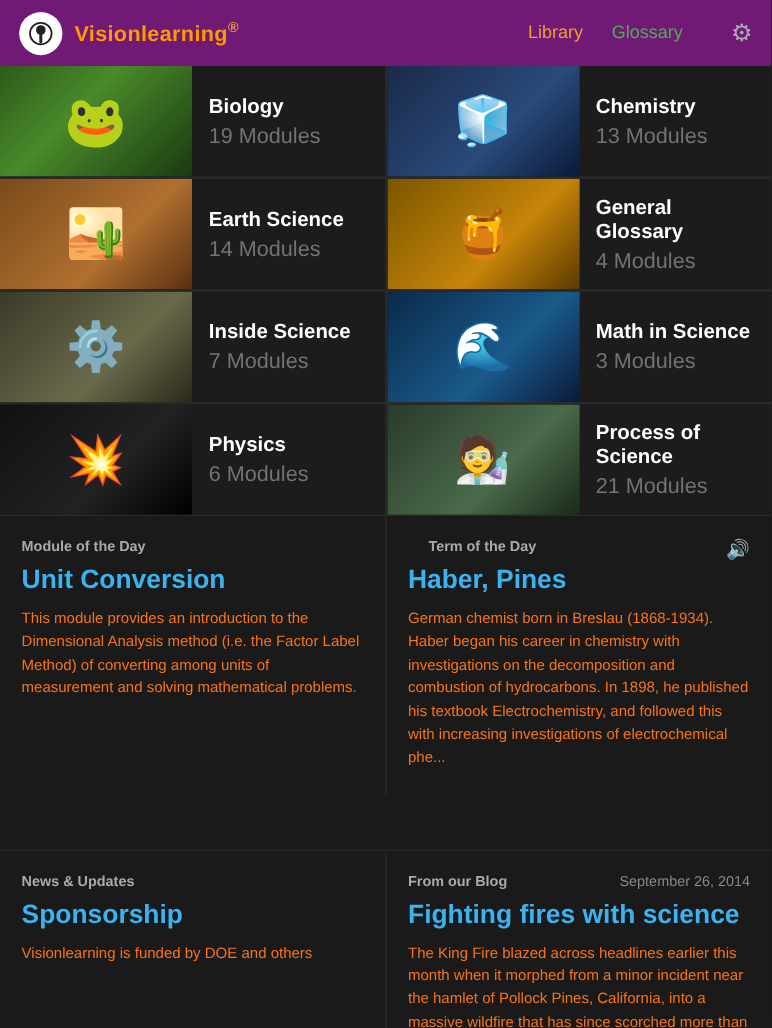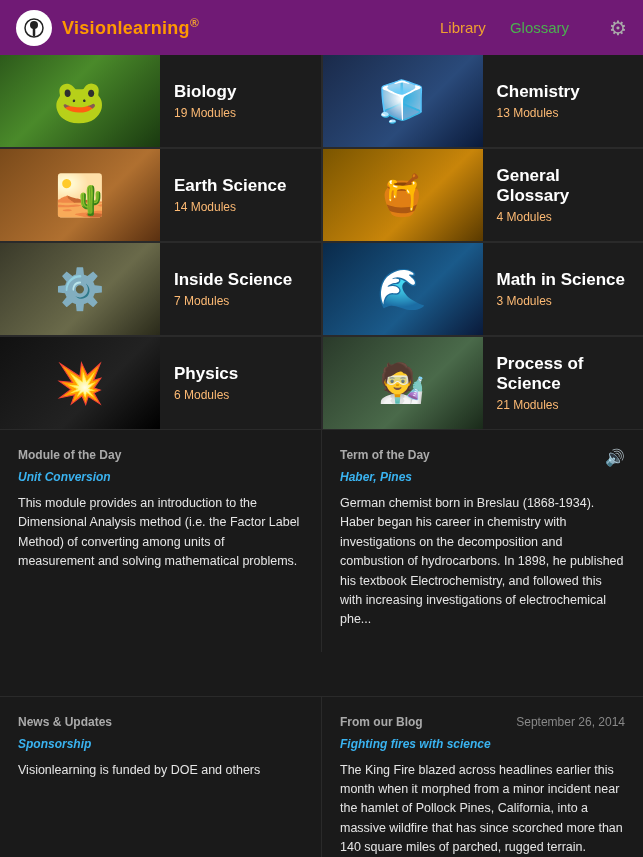--- a/index.html
+++ b/index.html
@@ -190,22 +190,22 @@
       padding: 0 14px;
       flex: 1;
     }
     .subject-name {
       font-size: 17px;
       font-weight: 600;
       color: #fff;
       margin-bottom: 4px;
     }
     .subject-modules {
-      font-size: 12px;
-      color: #fdba74;
+      font-size: 18px;
+      color: #737373;
     }
 
     
     .bottom-panels {
       display: flex;
       flex-direction: column;
       background: #1a1a1a;
       gap: 44px;
     }
     .panel-row {
@@ -222,36 +222,36 @@
       flex-shrink: 0;
     }
     .panel-label {
       font-size: 12px;
       font-weight: 600;
       color: #aaa;
       margin-bottom: 8px;
       text-transform: none;
     }
     .panel-title {
-      font-size: 12px;
+      font-size: 22px;
       font-weight: 600;
       color: #3ab3f0;
       margin-bottom: 10px;
       cursor: pointer;
-      font-style: italic;
     }
     .panel-body {
       font-size: 12.5px;
-      color: #e5e5e5;
+      color: #f97316;
       line-height: 1.55;
     }
     .panel-right .panel-title-row {
       display: flex;
       align-items: flex-start;
       justify-content: space-between;
+      margin-left: 17px;
     }
     .speaker-icon {
       color: #aaa;
       font-size: 16px;
       cursor: pointer;
       flex-shrink: 0;
       margin-left: 6px;
     }
     .blog-date {
       font-size: 12px;

